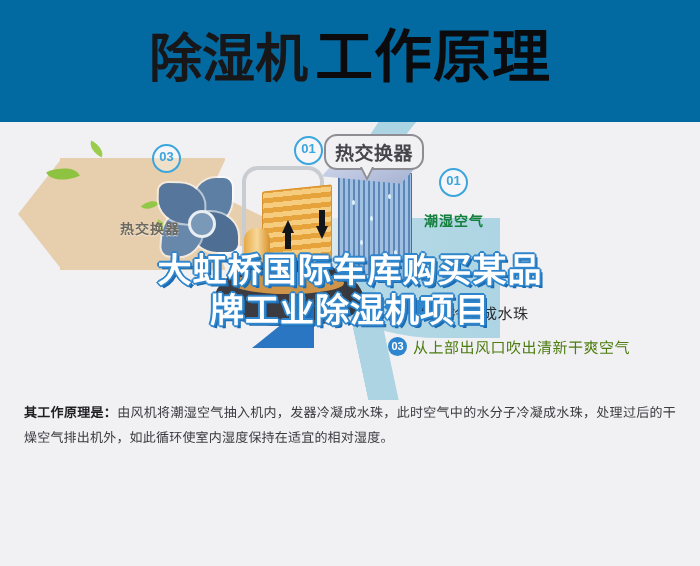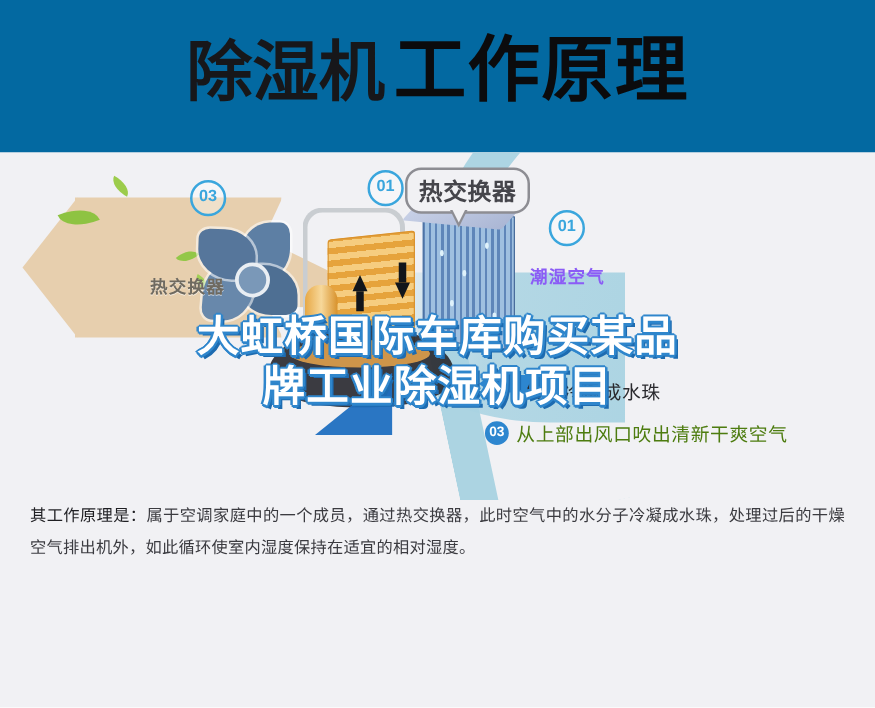--- a/index.html
+++ b/index.html
@@ -329,21 +329,21 @@
     left: 120px; top: 96px;
     color: #6f6a60;
     font-size: 14px;
     font-weight: 700;
     letter-spacing: 1px;
     text-shadow: 0 1px 0 rgba(255,255,255,.6);
   }
   .label-humid {
     position: absolute;
     left: 424px; top: 88px;
-    color: #8b5cf6;
+    color: #15803d;
     font-size: 14px;
     font-weight: 700;
     letter-spacing: 1px;
   }
 
   .callout {
     position: absolute;
     left: 324px; top: 12px;
     padding: 2px 9px 3px 9px;
     border: 2px solid #8d8d93;
@@ -464,21 +464,21 @@
   .para {
     margin: 0 0 16px 0;
     color: #3b3b40;
     font-size: 13px;
     line-height: 1.95;
     letter-spacing: .2px;
     text-align: justify;
   }
   .para.p2 { margin-bottom: 0; }
   .lead {
-    font-weight: 400;
+    font-weight: 700;
     color: #1f1f23;
   }
 </style>
 </head>
 <body>
 
 <div class="page">
 
   <div class="title-band">
     <div class="title-inner">
@@ -549,16 +549,16 @@
       <span class="step3-text">从上部出风口吹出清新干爽空气</span>
     </div>
   </div>
 
   <div class="watermark">
     <span class="wm-line">大虹桥国际车库购买某品</span>
     <span class="wm-line">牌工业除湿机项目</span>
   </div>
 
   <div class="copy">
-    <p class="para p2"><span class="lead">其工作原理是：</span><span>属于空调家庭中的一个成员，通过热交换器，此时空气中的水分子冷凝成水珠，处理过后的干燥空气排出机外，如此循环使室内湿度保持在适宜的相对湿度。</span></p>
+    <p class="para p2"><span class="lead">其工作原理是：</span><span>由风机将潮湿空气抽入机内，发器冷凝成水珠，此时空气中的水分子冷凝成水珠，处理过后的干燥空气排出机外，如此循环使室内湿度保持在适宜的相对湿度。</span></p>
   </div>
 
 </div>
 
 </body></html>

